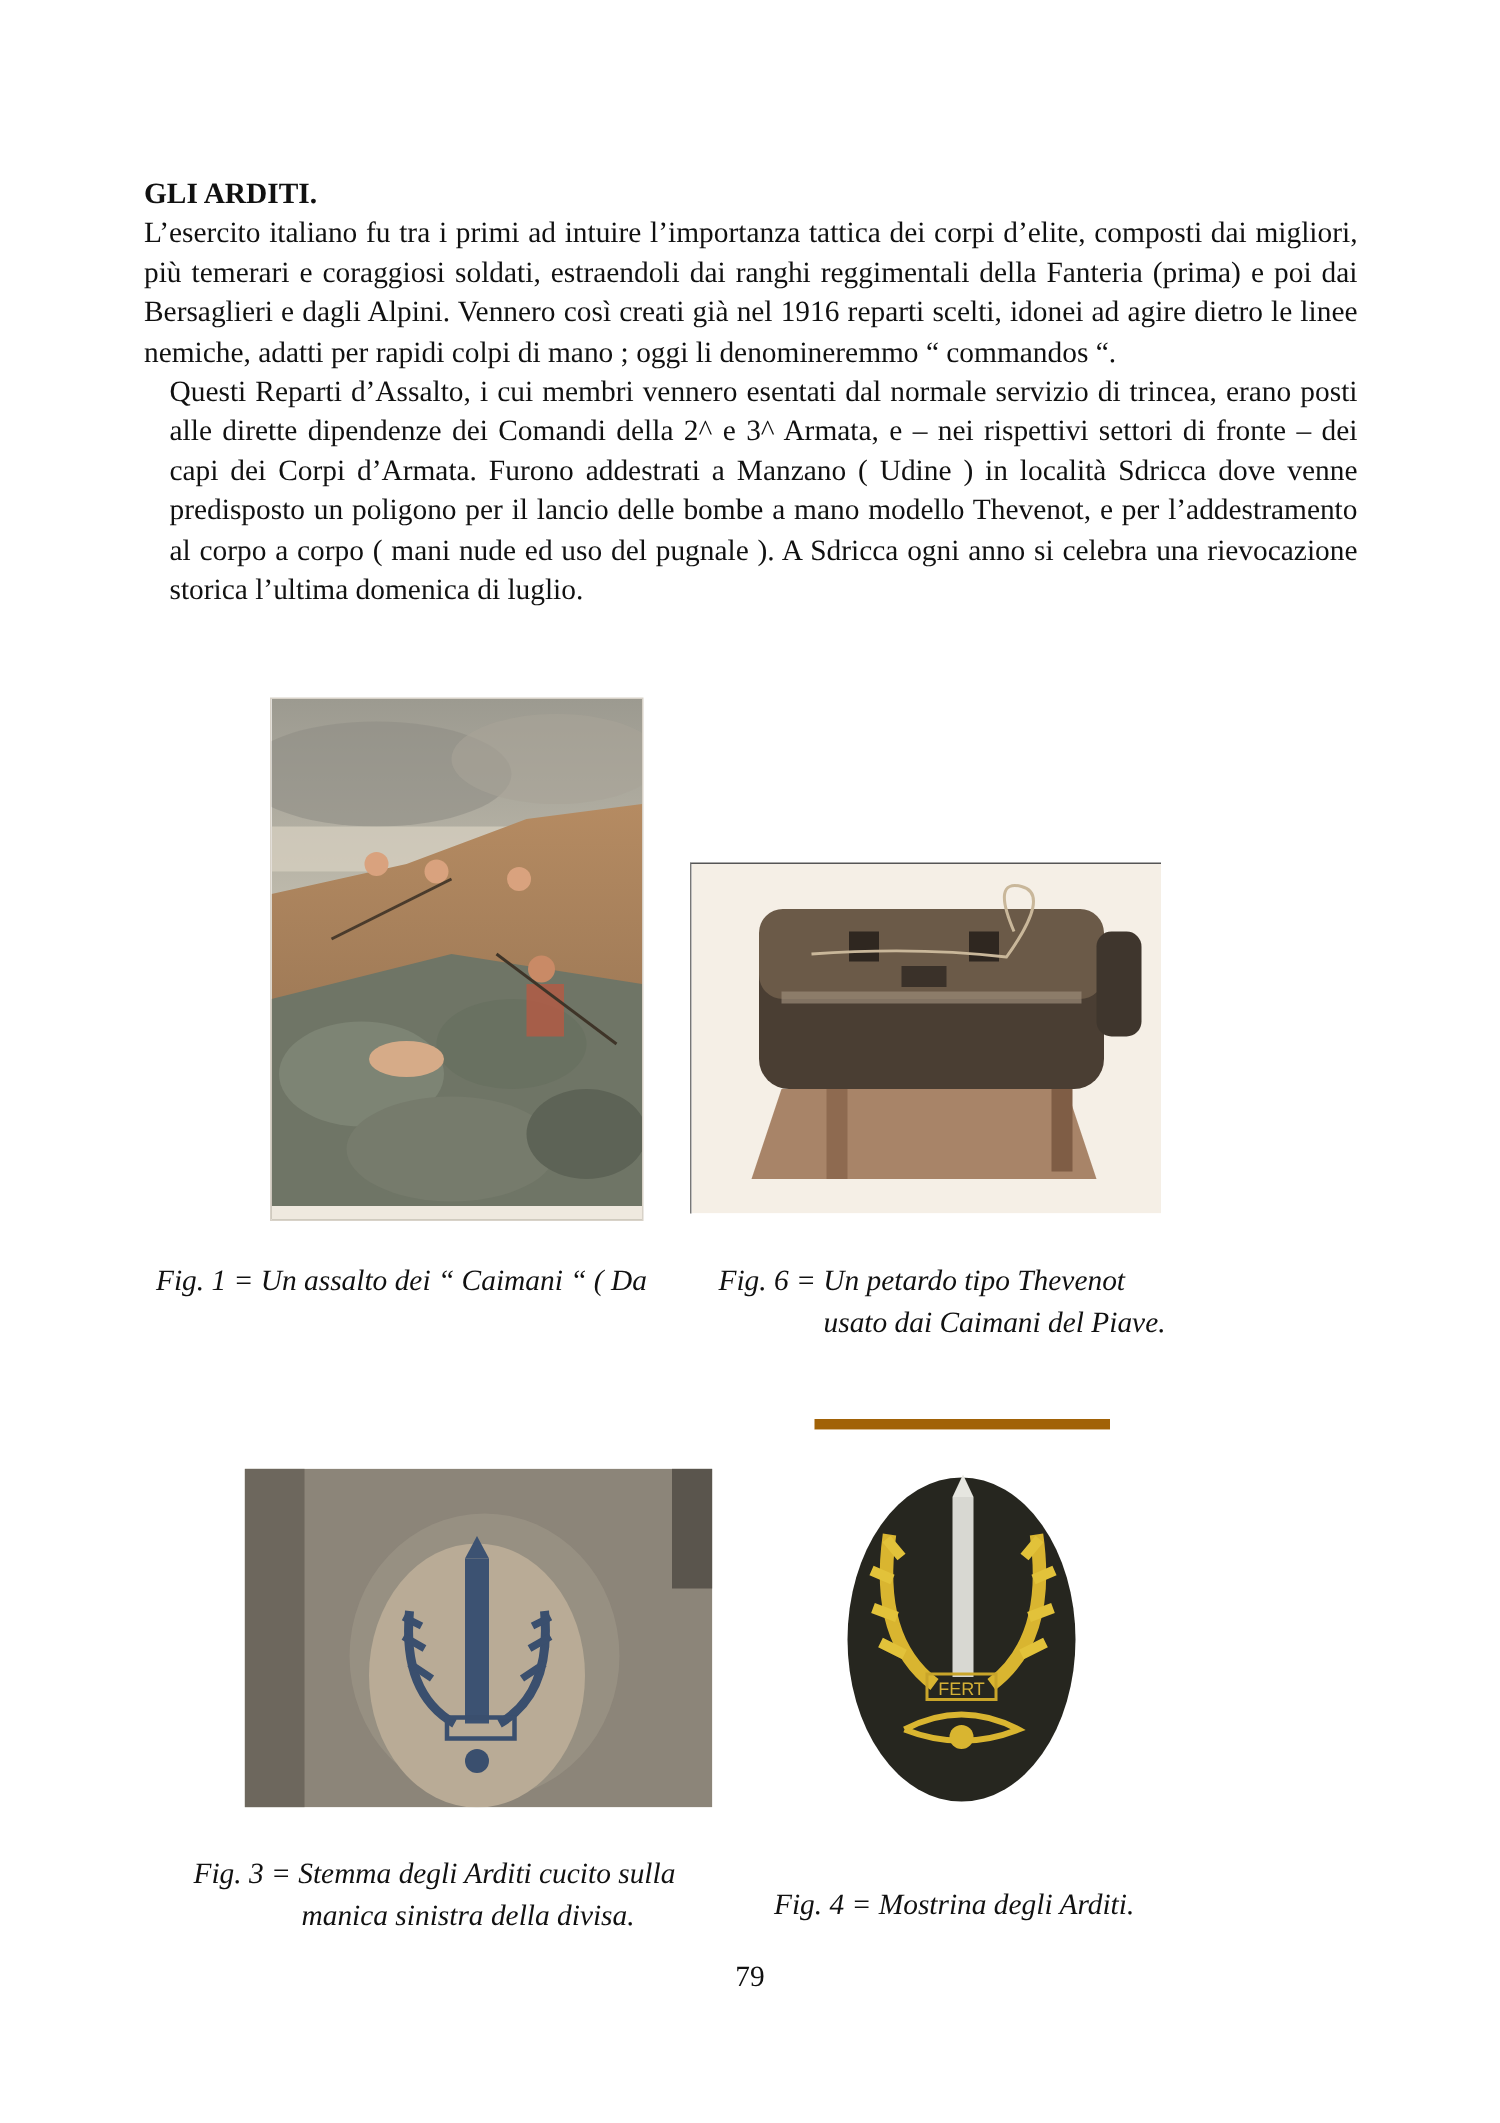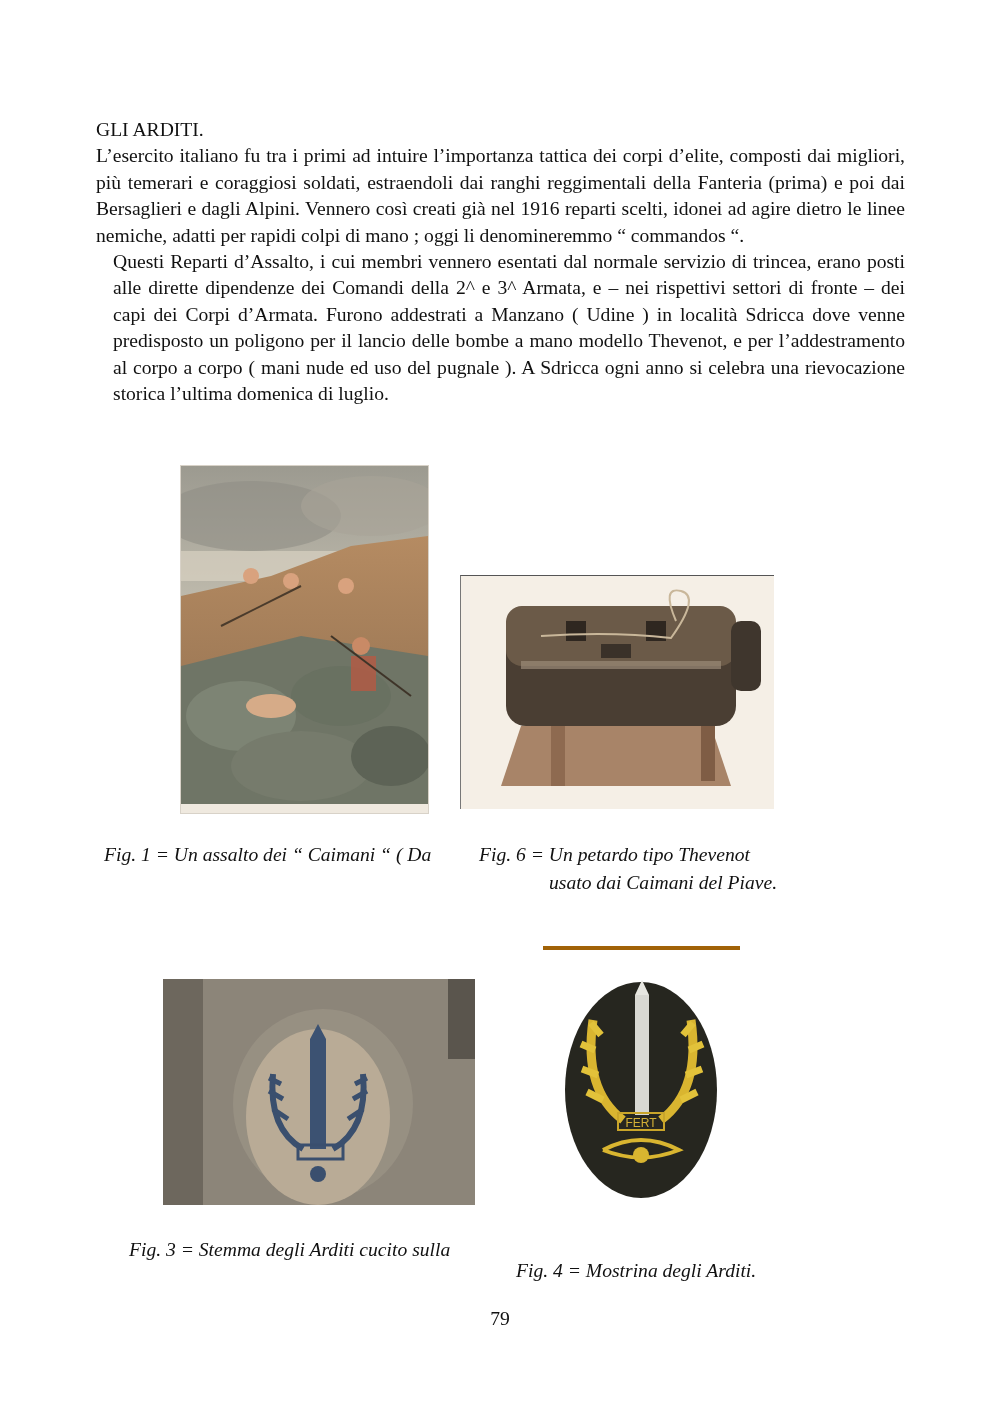--- a/index.html
+++ b/index.html
@@ -1,30 +1,30 @@
 <!DOCTYPE html>
 <html><head>
 <meta charset="utf-8">
 <style>
   html, body { margin: 0; padding: 0; background: #ffffff; }
   body { width: 1000px; height: 1415px; position: relative; overflow: hidden;
          font-family: "Liberation Serif", serif; color: #111; }
   .text-block { position: absolute; left: 96px; top: 117px; width: 809px;
                 font-size: 19.6px; line-height: 26.4px; }
-  .heading { display: block; }
+  .heading { display: block; font-weight: bold; }
   .para { display: block; text-align: justify; }
   .para-last { text-align-last: left; margin-left: 17px; }
 
   .figure { position: absolute; overflow: hidden; }
   .figure svg { display: block; width: 100%; height: 100%; }
 
   #fig1 { left: 180px; top: 465px; width: 247px; height: 347px; border: 1px solid #d8d2c8; }
   #fig2 { left: 460px; top: 575px; width: 313px; height: 233px; border-top: 1px solid #555; border-left: 1px solid #777; }
   #fig3 { left: 163px; top: 979px; width: 312px; height: 226px; }
-  #fig4 { left: 543px; top: 946px; width: 197px; height: 262px; border-top: 4px solid #a16207; }
+  #fig4 { left: 543px; top: 946px; width: 197px; height: 262px; border-top: 7px solid #a16207; }
 
   .caption { position: absolute; font-size: 19.6px; line-height: 28px; white-space: nowrap; font-style: italic; }
   .caption .l2 { display: block; }
   #cap1 { left: 104px; top: 841px; }
   #cap1 .l2 { padding-left: 70px; }
   #cap2 { left: 479px; top: 841px; }
   #cap2 .l2 { padding-left: 70px; }
   #cap3 { left: 129px; top: 1236px; }
   #cap3 .l2 { padding-left: 72px; }
   #cap4 { left: 516px; top: 1257px; }
@@ -129,18 +129,19 @@
 
 <div class="caption" id="cap1">
   <span>Fig. 1 = Un assalto dei “ Caimani “ ( Da</span>
 </div>
 <div class="caption" id="cap2">
   <span>Fig. 6 = Un petardo tipo Thevenot</span>
   <span class="l2">usato dai Caimani del Piave.</span>
 </div>
 <div class="caption" id="cap3">
   <span>Fig. 3 = Stemma degli Arditi cucito sulla</span>
+  <span class="l2">manica sinistra della divisa.</span>
 </div>
 <div class="caption" id="cap4">
   <span>Fig. 4 = Mostrina degli Arditi.</span>
 </div>
 
 <div class="page-number">79</div>
 
 </body></html>

